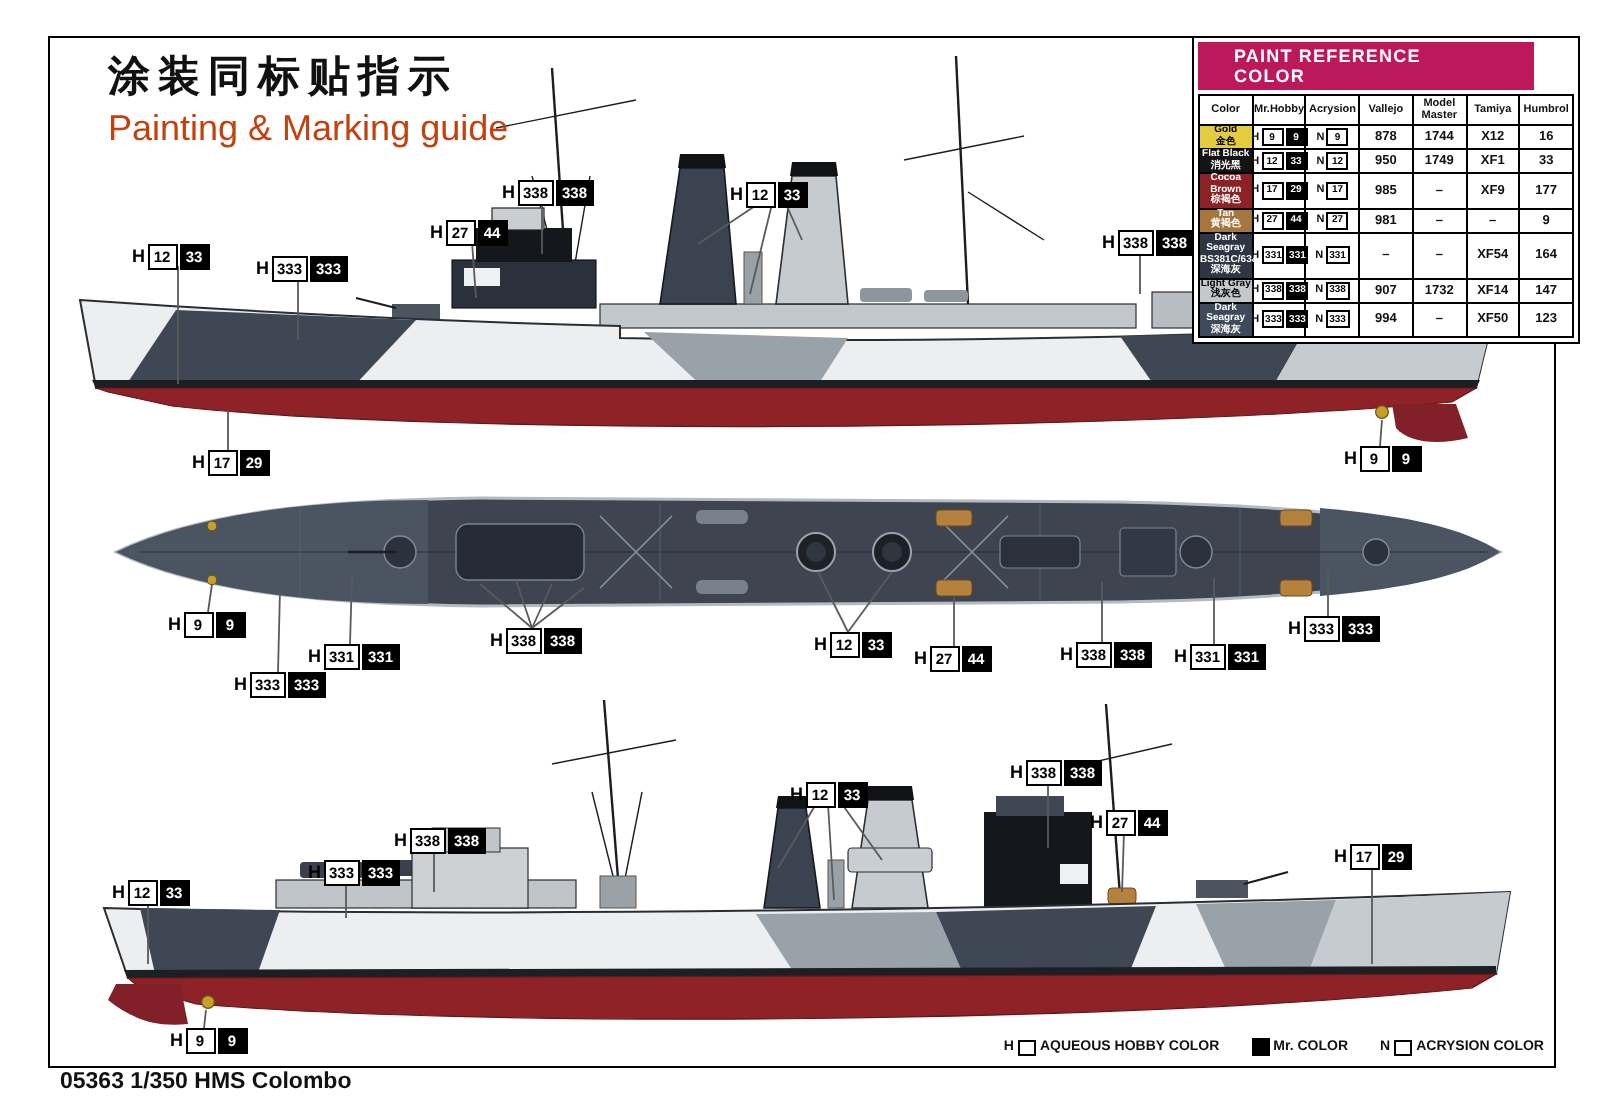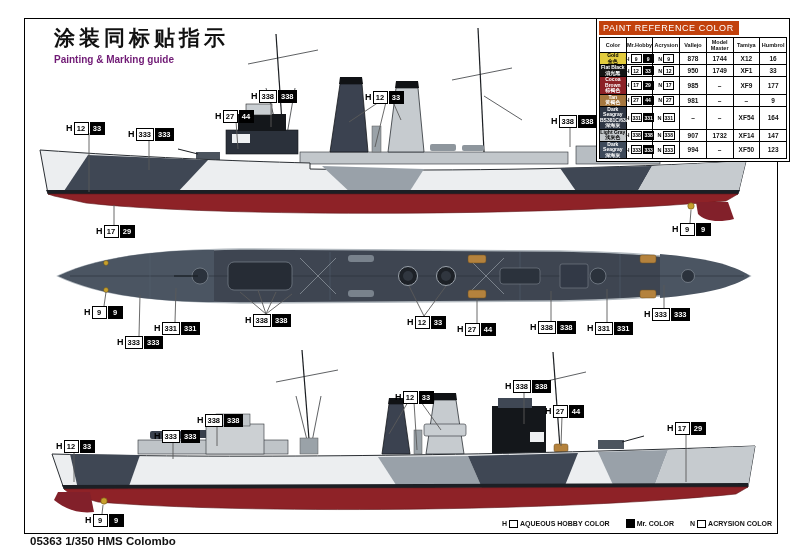--- a/index.html
+++ b/index.html
@@ -2,37 +2,37 @@
 <html><head>
 <meta charset="utf-8">
 <style>
   html,body{margin:0;padding:0;background:#fff;}
   body{width:800px;height:554px;position:relative;overflow:hidden;
        font-family:"Liberation Sans","DejaVu Sans",sans-serif;}
   #frame{position:absolute;left:24px;top:18px;width:752px;height:514px;
          border:1px solid #000;z-index:2;}
   #titles{position:absolute;left:54px;top:24px;z-index:3;}
   #title-cn{font-size:21px;font-weight:bold;letter-spacing:4px;color:#111;}
-  #title-en{font-size:10px;font-weight:bold;color:#701a75;margin-top:2px;}
+  #title-en{font-size:18px;font-weight:normal;color:#c2410c;margin-top:2px;}
   #footer{position:absolute;left:30px;top:535px;font-size:11.5px;font-weight:bold;color:#111;z-index:3;}
   #ships{position:absolute;left:0;top:0;z-index:1;}
   #leader-overlay{position:absolute;left:0;top:0;z-index:4;}
   #leader-overlay line{stroke:#5a5a5a;stroke-width:0.9;}
   #callout-layer{position:absolute;left:0;top:0;width:800px;height:554px;z-index:5;pointer-events:none;}
   .callout{position:absolute;display:flex;align-items:center;gap:1px;
            font-weight:bold;font-size:9px;line-height:1;color:#000;white-space:nowrap;}
   .callout .wbox{display:inline-block;border:1px solid #000;background:#fff;color:#000;
                  font-size:7.5px;font-weight:bold;padding:1.5px 2px;min-width:9px;text-align:center;}
   .callout .bbox{display:inline-block;border:1px solid #000;background:#000;color:#fff;
                  font-size:7.5px;font-weight:bold;padding:1.5px 2px;min-width:9px;text-align:center;}
   
   #paint-table{position:absolute;left:596px;top:18px;width:188px;z-index:6;
                border:1px solid #000;background:#fff;padding:2px;}
-  #paint-title{background:#c2410c;color:#fff;font-size:9px;font-weight:normal;
-               letter-spacing:.6px;padding:2px 4px;width:70%;}
+  #paint-title{background:#be185d;color:#fff;font-size:9px;font-weight:bold;
+               letter-spacing:.6px;padding:2px 18px;width:70%;}
   #paint-grid{width:100%;border-collapse:collapse;margin-top:2px;table-layout:fixed;}
   #paint-grid th{border:0.8px solid #000;font-size:5.5px;font-weight:bold;padding:1px 0;color:#111;}
   #paint-grid td{border:0.8px solid #000;font-size:6.5px;font-weight:bold;text-align:center;
                  padding:0;height:11px;color:#111;}
   #paint-grid td.swatch{font-size:5px;line-height:1.1;}
   #paint-grid td.swatch .cn{font-size:5px;}
   .mh{display:flex;align-items:center;justify-content:center;gap:1px;font-size:5.5px;font-weight:bold;}
   .mh .wb{border:0.8px solid #000;background:#fff;color:#000;padding:0.5px 1px;min-width:7px;font-size:5px;}
   .mh .bb{border:0.8px solid #000;background:#000;color:#fff;padding:0.5px 1px;min-width:7px;font-size:5px;}
   

